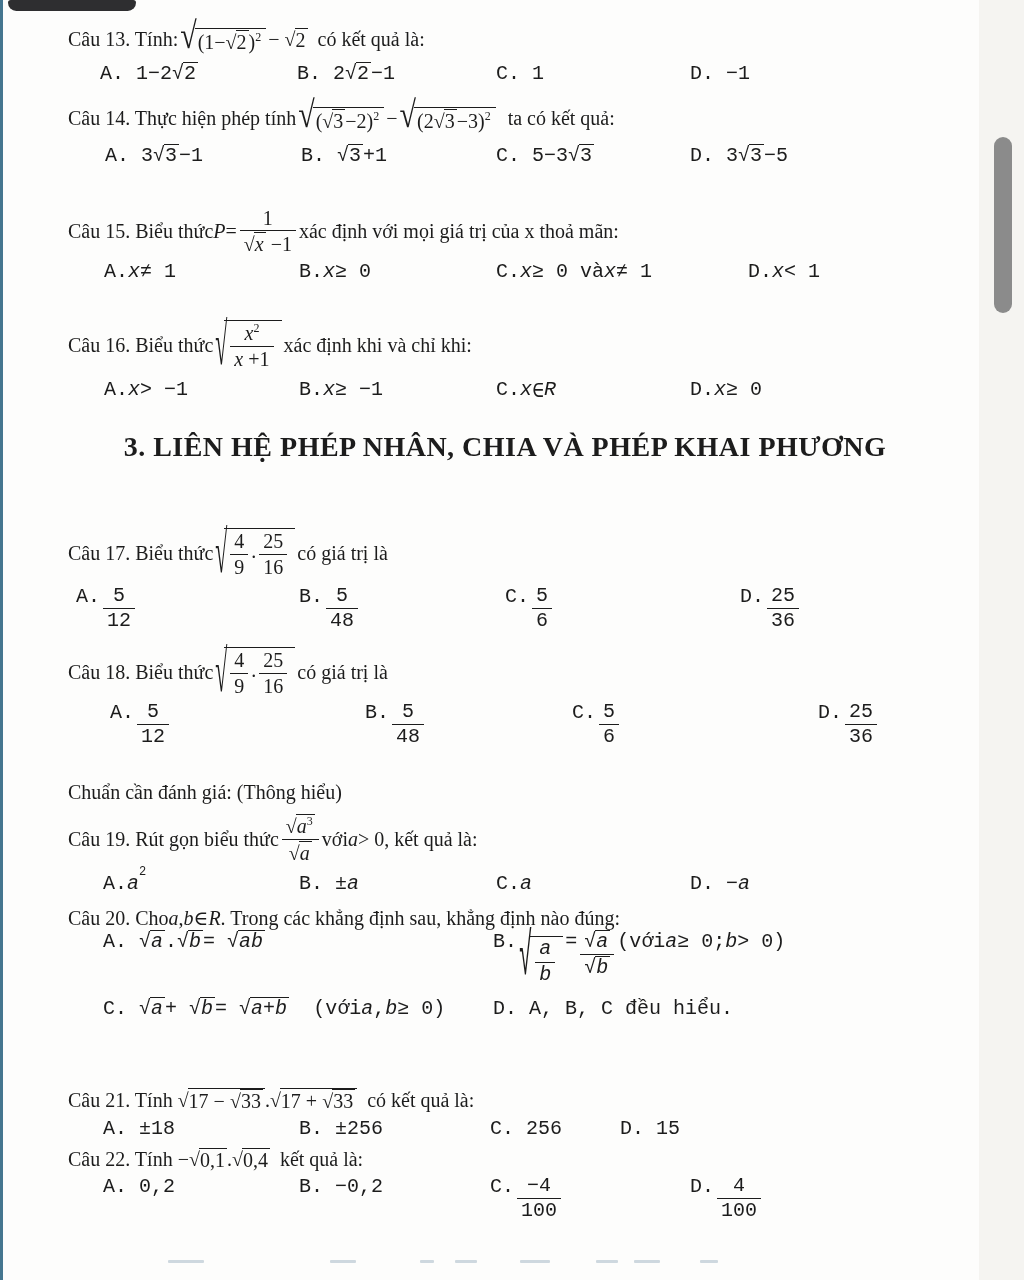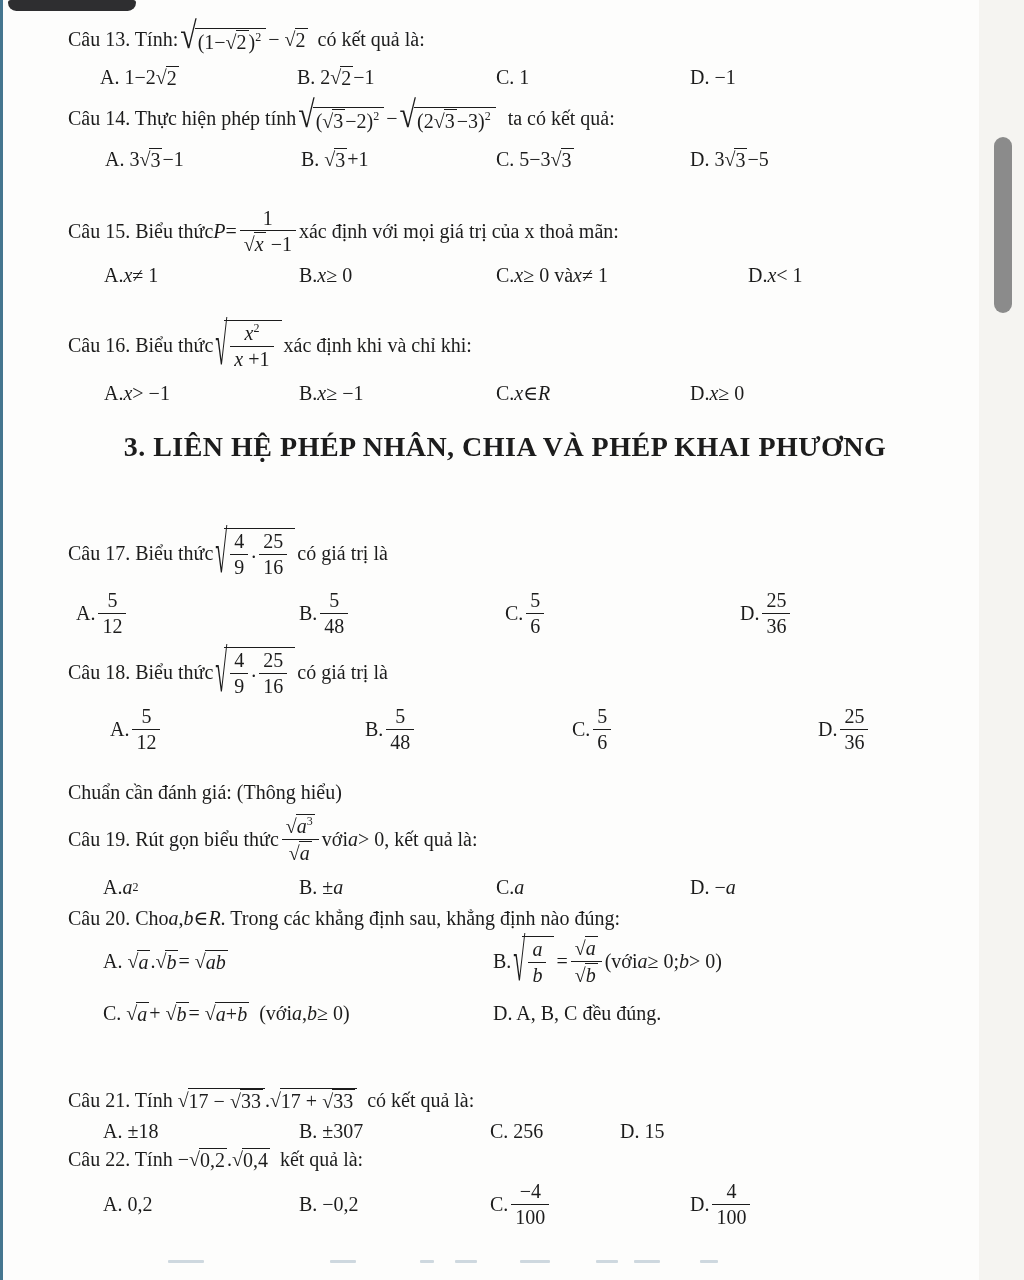--- a/index.html
+++ b/index.html
@@ -14,21 +14,21 @@
   .tab{position:absolute;left:8px;top:0;width:128px;height:11px;background:#2e2e30;border-radius:3px 3px 9px 9px;}
   .edge{position:absolute;left:0;top:0;width:3px;height:1280px;background:#45768f;}
   .rstrip{position:absolute;left:979px;top:0;width:45px;height:1280px;background:#f5f4f1;}
   .scroll{position:absolute;left:994px;top:137px;width:18px;height:176px;background:#8b8b8b;border-radius:9px;}
   .rem{position:absolute;height:3px;background:#9fb4c2;opacity:.5;top:1260px;border-radius:1px;}
   
   .line{position:absolute;left:68px;display:flex;align-items:center;white-space:nowrap;}
   .std{position:absolute;left:36px;white-space:nowrap;}
   .hdr{position:absolute;top:431px;left:0;width:1010px;text-align:center;font-weight:bold;font-size:28px;letter-spacing:.5px;}
   .orow{position:absolute;left:0;width:1024px;}
-  .opt{position:absolute;top:0;height:100%;display:flex;align-items:center;white-space:nowrap;}
+  .opt{position:absolute;top:0;height:100%;display:flex;white-space:nowrap;font-family:Liberation Mono, monospace;}
   
   sup{font-size:60%;line-height:0;}
   .o{display:inline-block;border-top:1.4px solid #1c1c1c;padding:0 2px 0 1px;margin-left:-1px;line-height:1.1;}
   .fr{display:inline-block;vertical-align:middle;text-align:center;line-height:1.12;margin:0 3px;}
   .fr .n{display:block;border-bottom:1.4px solid #1c1c1c;padding:0 4px 1px 4px;}
   .fr .d{display:block;padding:1px 4px 0 4px;}
   .rt{display:inline-flex;vertical-align:middle;margin:0 2px;}
   .rt .c{border-top:1.5px solid #1c1c1c;padding:1px 5px 0 3px;display:inline-block;}
   .rt.t1{align-items:flex-end;}
   .rt.t1 .s{font-size:30px;line-height:1;transform:scaleY(1.25);transform-origin:50% 100%;margin-right:-2px;}
@@ -161,33 +161,33 @@
     <span class="opt" style="left:493px">B. <span class="rt t2">
           <span class="s">√</span>
           <span class="c"><span class="fr"><span class="n"><i>a</i></span><span class="d"><i>b</i></span></span></span>
         </span> = <span class="fr">
           <span class="n">√<span class="o"><i>a</i></span></span>
           <span class="d">√<span class="o"><i>b</i></span></span>
         </span> (với <i>a</i> ≥ 0; <i>b</i> &gt; 0)</span>
   </div>
   <div class="orow" style="top:997px;height:32px">
     <span class="opt" style="left:103px">C. √<span class="o"><i>a</i></span> + √<span class="o"><i>b</i></span> = √<span class="o"><i>a</i>+<i>b</i></span>&nbsp; (với <i>a</i>, <i>b</i> ≥ 0)</span>
-    <span class="opt" style="left:493px">D. A, B, C đều đúng.</span>
+    <span class="opt" style="left:493px">D. A, B, C đều hiểu.</span>
   </div>
 
 
   <div class="line" style="top:1083px;height:34px">Câu 21. Tính √<span class="o">17 − √<span class="o">33</span></span>.√<span class="o">17 + √<span class="o">33</span></span>&nbsp; có kết quả là:</div>
   <div class="orow" style="top:1117px;height:28px">
     <span class="opt" style="left:103px">A. ±18</span>
-    <span class="opt" style="left:299px">B. ±307</span>
+    <span class="opt" style="left:299px">B. ±256</span>
     <span class="opt" style="left:490px">C. 256</span>
     <span class="opt" style="left:620px">D. 15</span>
   </div>
 
-  <div class="line" style="top:1143px;height:32px">Câu 22. Tính −√<span class="o">0,2</span>.√<span class="o">0,4</span>&nbsp; kết quả là:</div>
+  <div class="line" style="top:1143px;height:32px">Câu 22. Tính −√<span class="o">0,1</span>.√<span class="o">0,4</span>&nbsp; kết quả là:</div>
   <div class="orow" style="top:1175px;height:58px">
     <span class="opt" style="left:103px">A. 0,2</span>
     <span class="opt" style="left:299px">B. −0,2</span>
     <span class="opt" style="left:490px">C. <span class="fr">
           <span class="n">−4</span>
           <span class="d">100</span>
         </span></span>
     <span class="opt" style="left:690px">D. <span class="fr">
           <span class="n">4</span>
           <span class="d">100</span>

